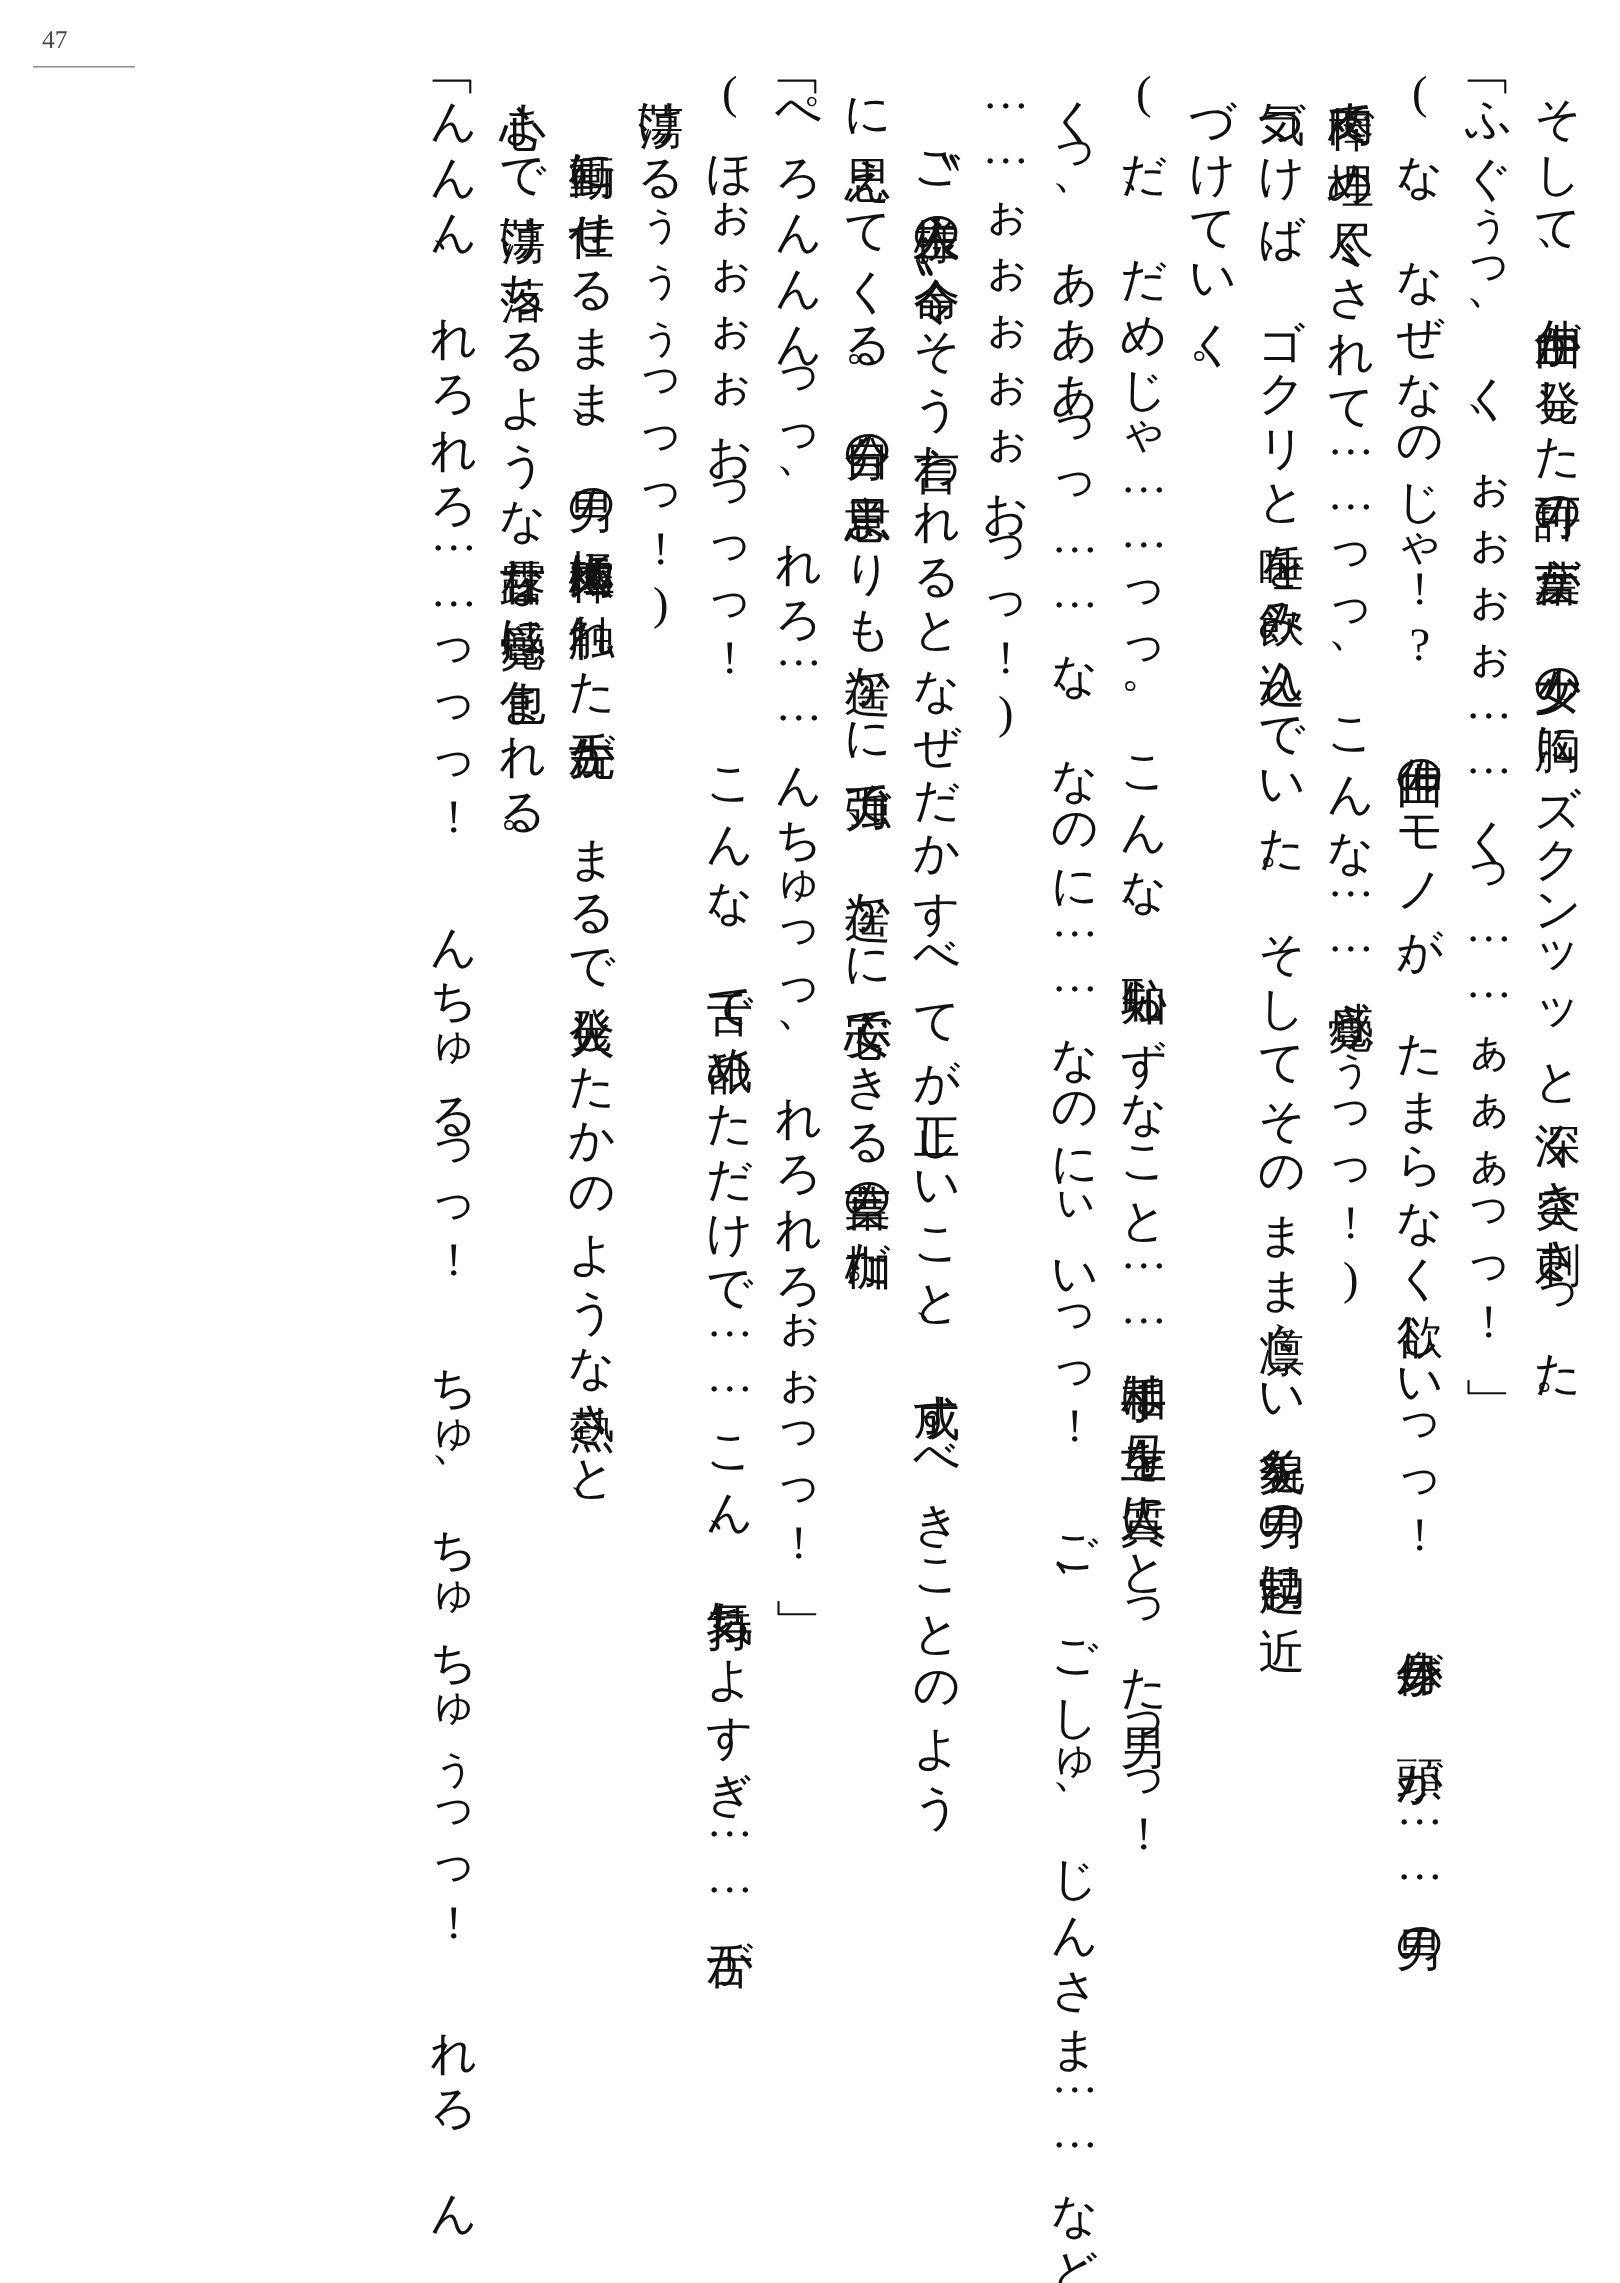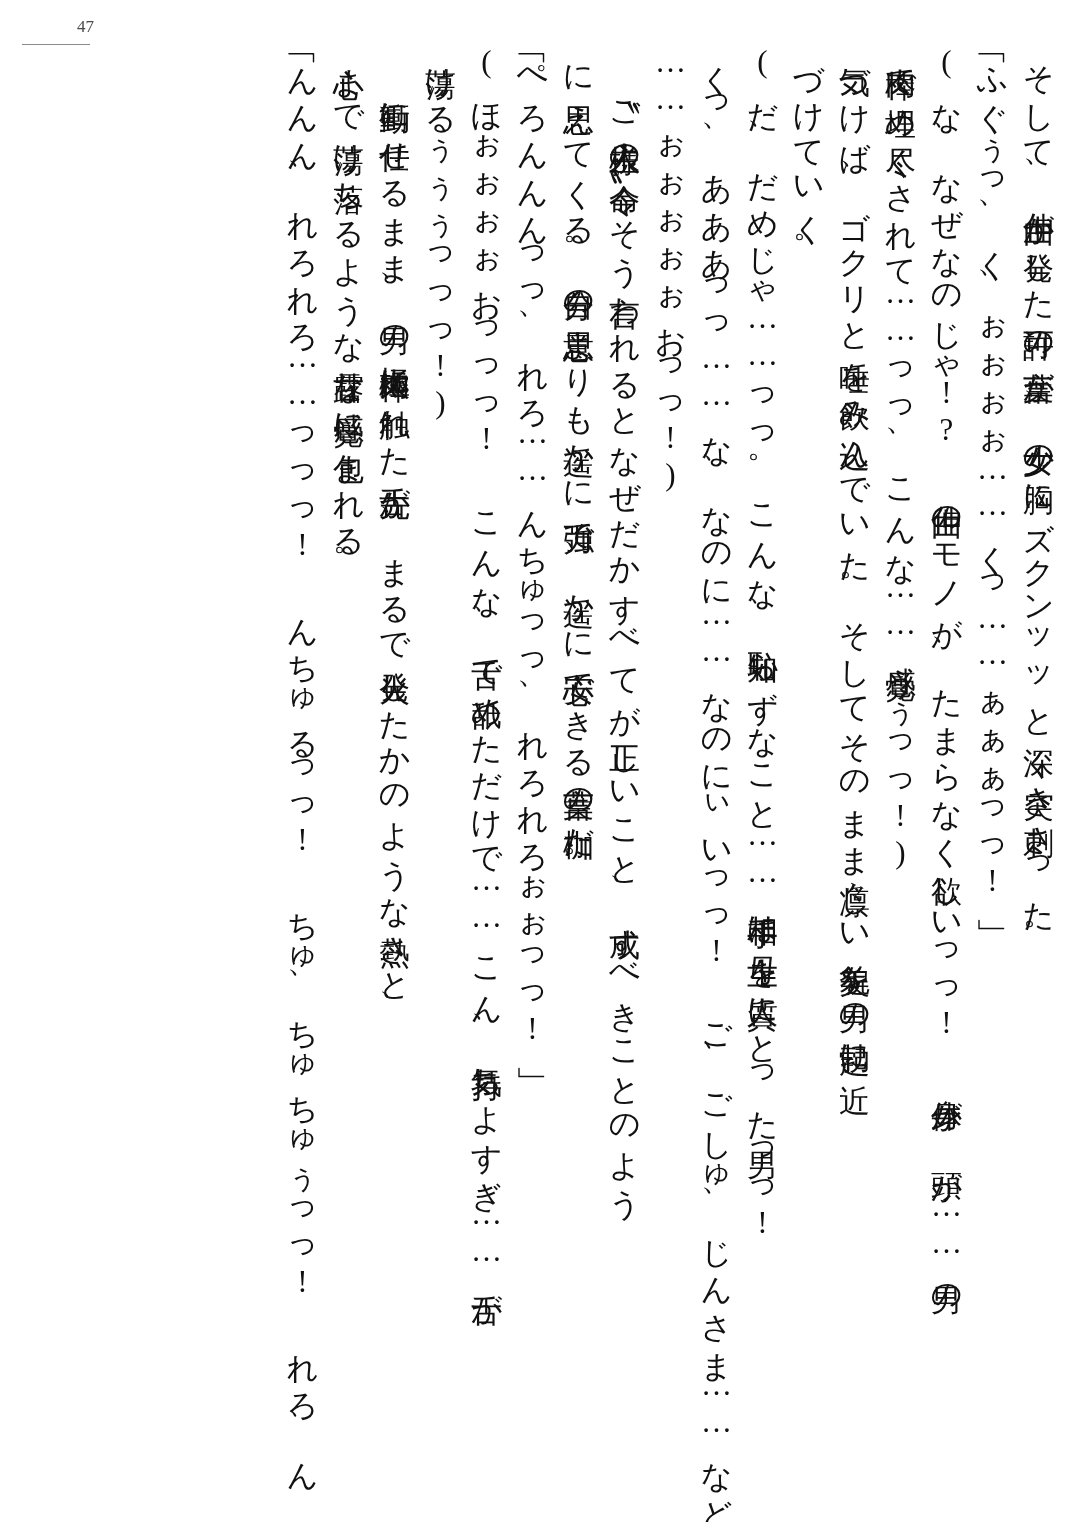--- a/index.html
+++ b/index.html
@@ -23,21 +23,20 @@
     left: 22px;
     width: 72px;
     height: 34px;
   }
   #page-number {
     font-family: "Liberation Serif", "DejaVu Serif", serif;
     font-size: 17px;
     color: #4a4a4a;
     line-height: 1;
     padding-left: 6px;
-    text-align: right;
   }
   #page-number-rule {
     position: absolute;
     left: 0;
     top: 26px;
     width: 68px;
     height: 1px;
     background: #8c8c8c;
   }
 

